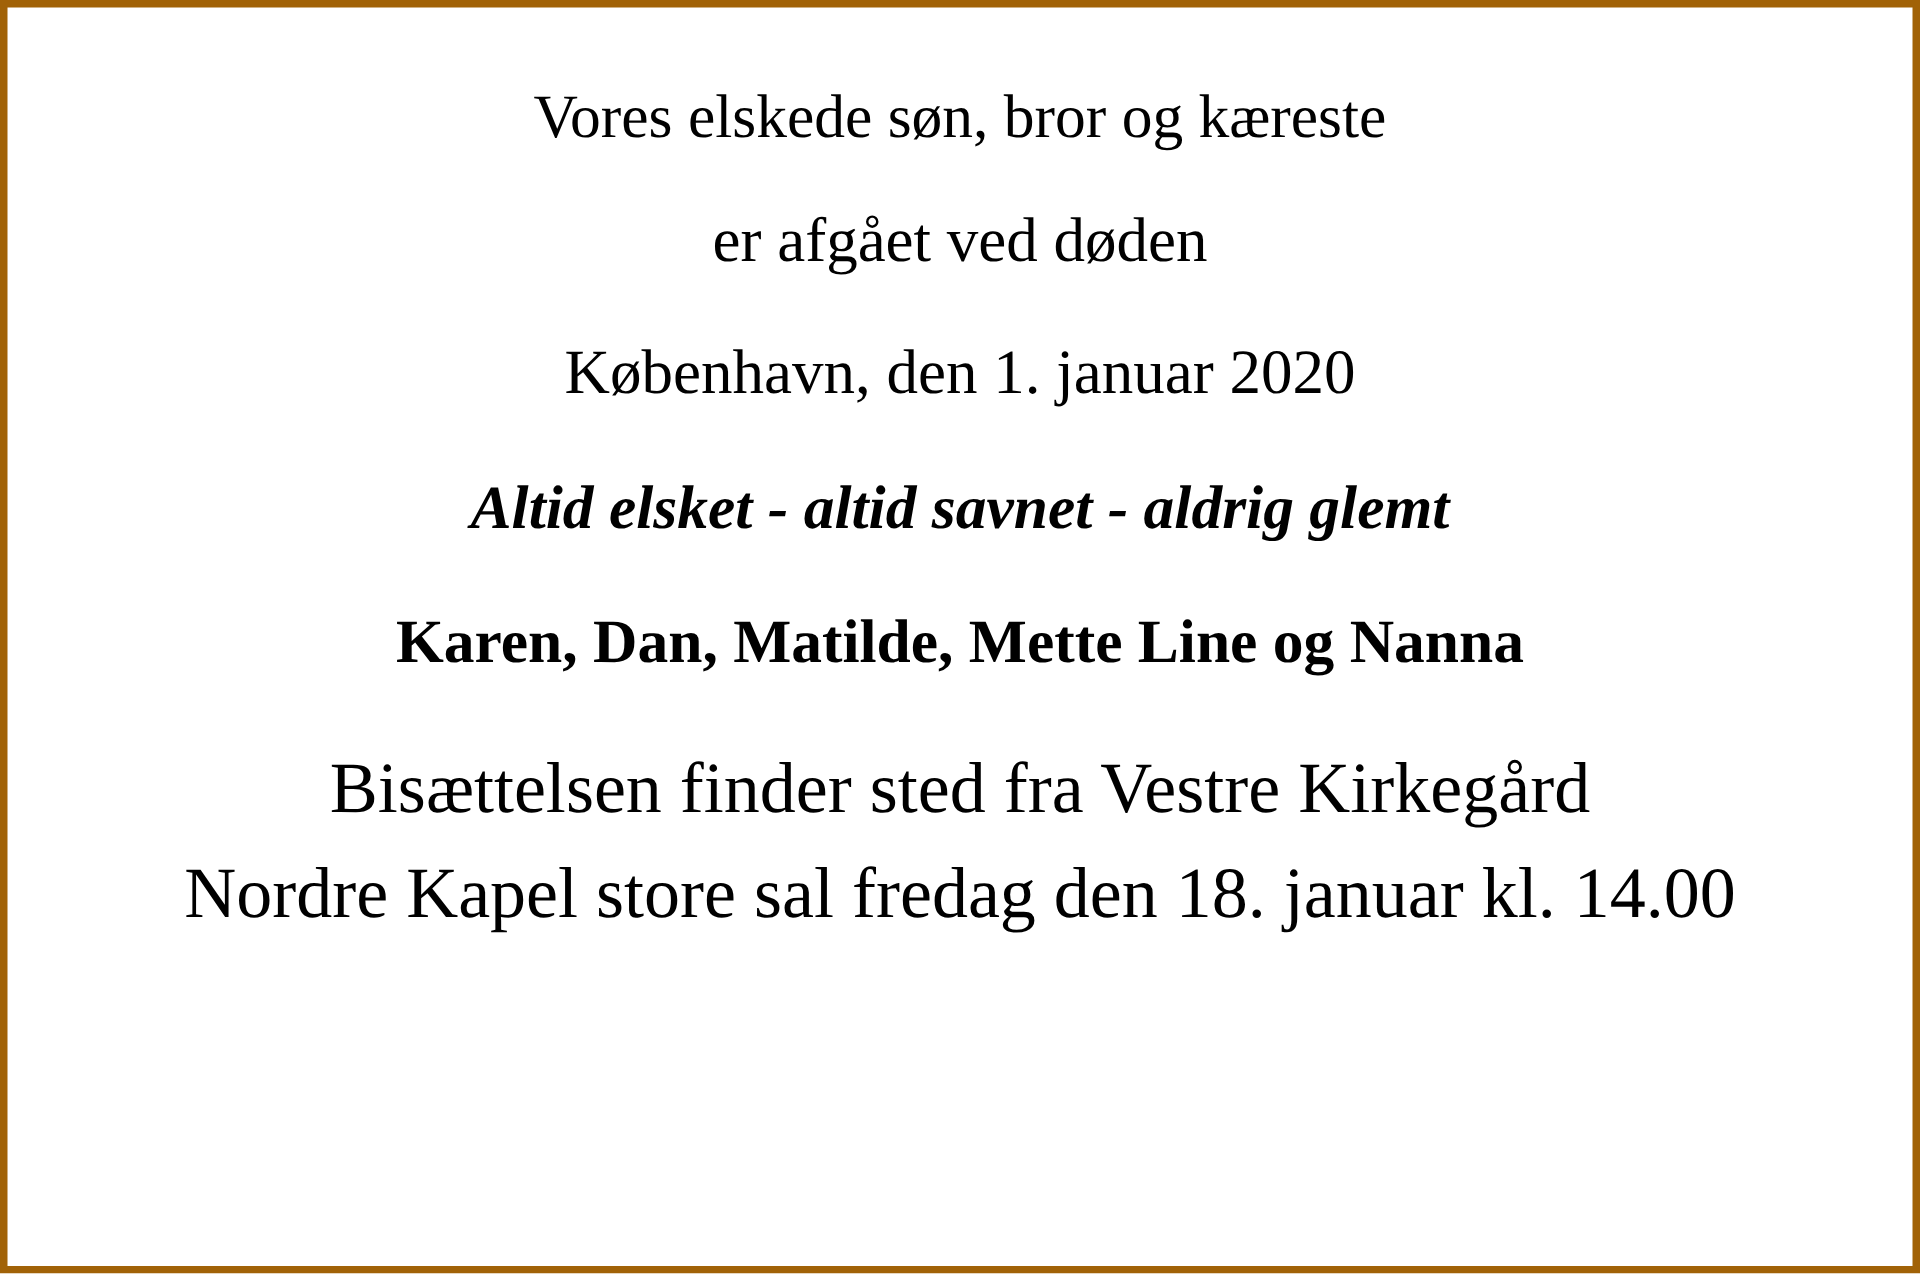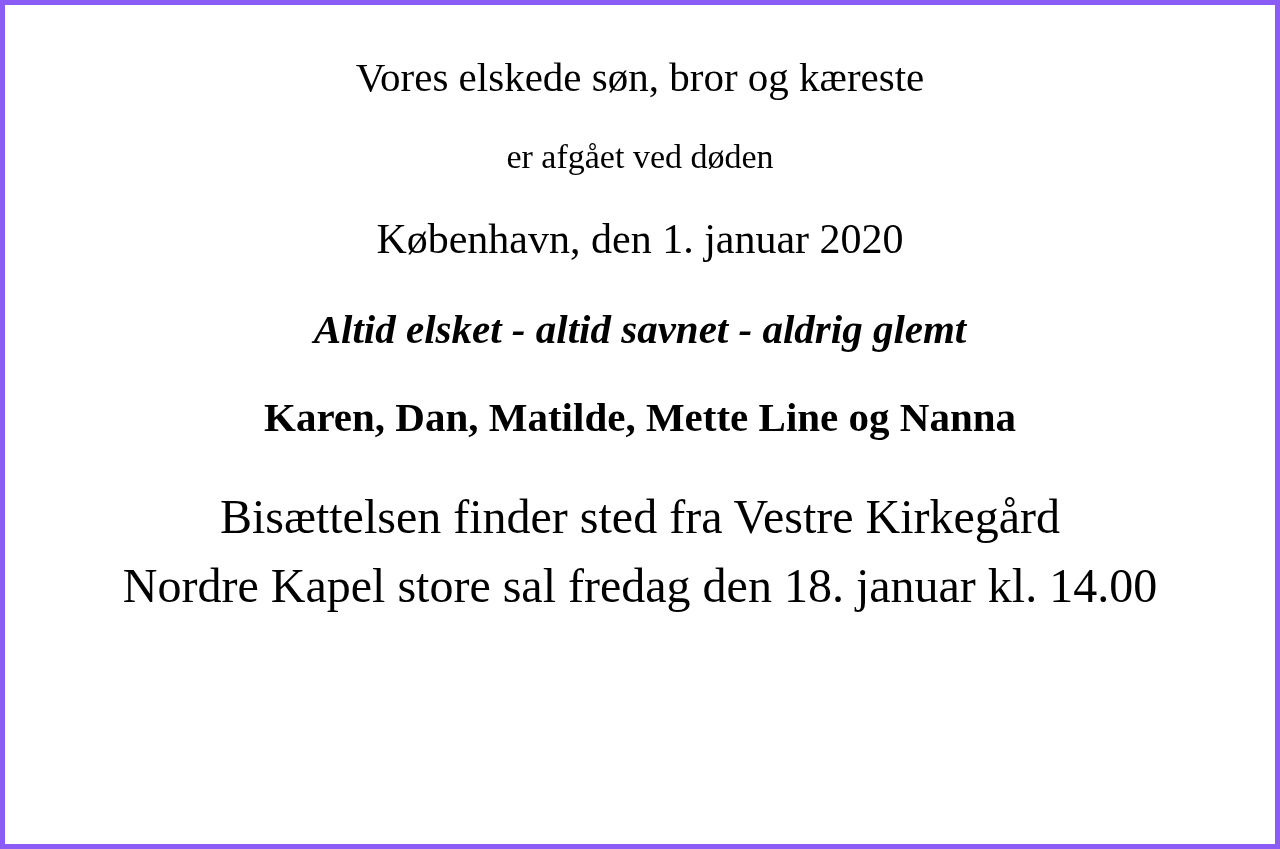--- a/index.html
+++ b/index.html
@@ -11,21 +11,21 @@
     width: 1280px;
     height: 849px;
     font-family: "Liberation Serif", "DejaVu Serif", serif;
     color: #000000;
     overflow: hidden;
   }
   .notice {
     box-sizing: border-box;
     width: 1280px;
     height: 849px;
-    border: 5px solid #8b5cf6;
+    border: 5px solid #a16207;
     background: #ffffff;
     padding: 34px 40px 30px 40px;
     display: flex;
     flex-direction: column;
     align-items: center;
     justify-content: flex-start;
   }
   .line {
     width: 100%;
     text-align: center;
@@ -39,21 +39,21 @@
     font-size: 62px;
     font-weight: bold;
     margin-top: 42px;
     letter-spacing: 0.2px;
   }
   .born {
     font-size: 42px;
     margin-top: 36px;
   }
   .died {
-    font-size: 34px;
+    font-size: 42px;
     margin-top: 36px;
   }
   .place-date {
     font-size: 42px;
     margin-top: 38px;
   }
   .epitaph {
     font-size: 41px;
     font-style: italic;
     font-weight: bold;

